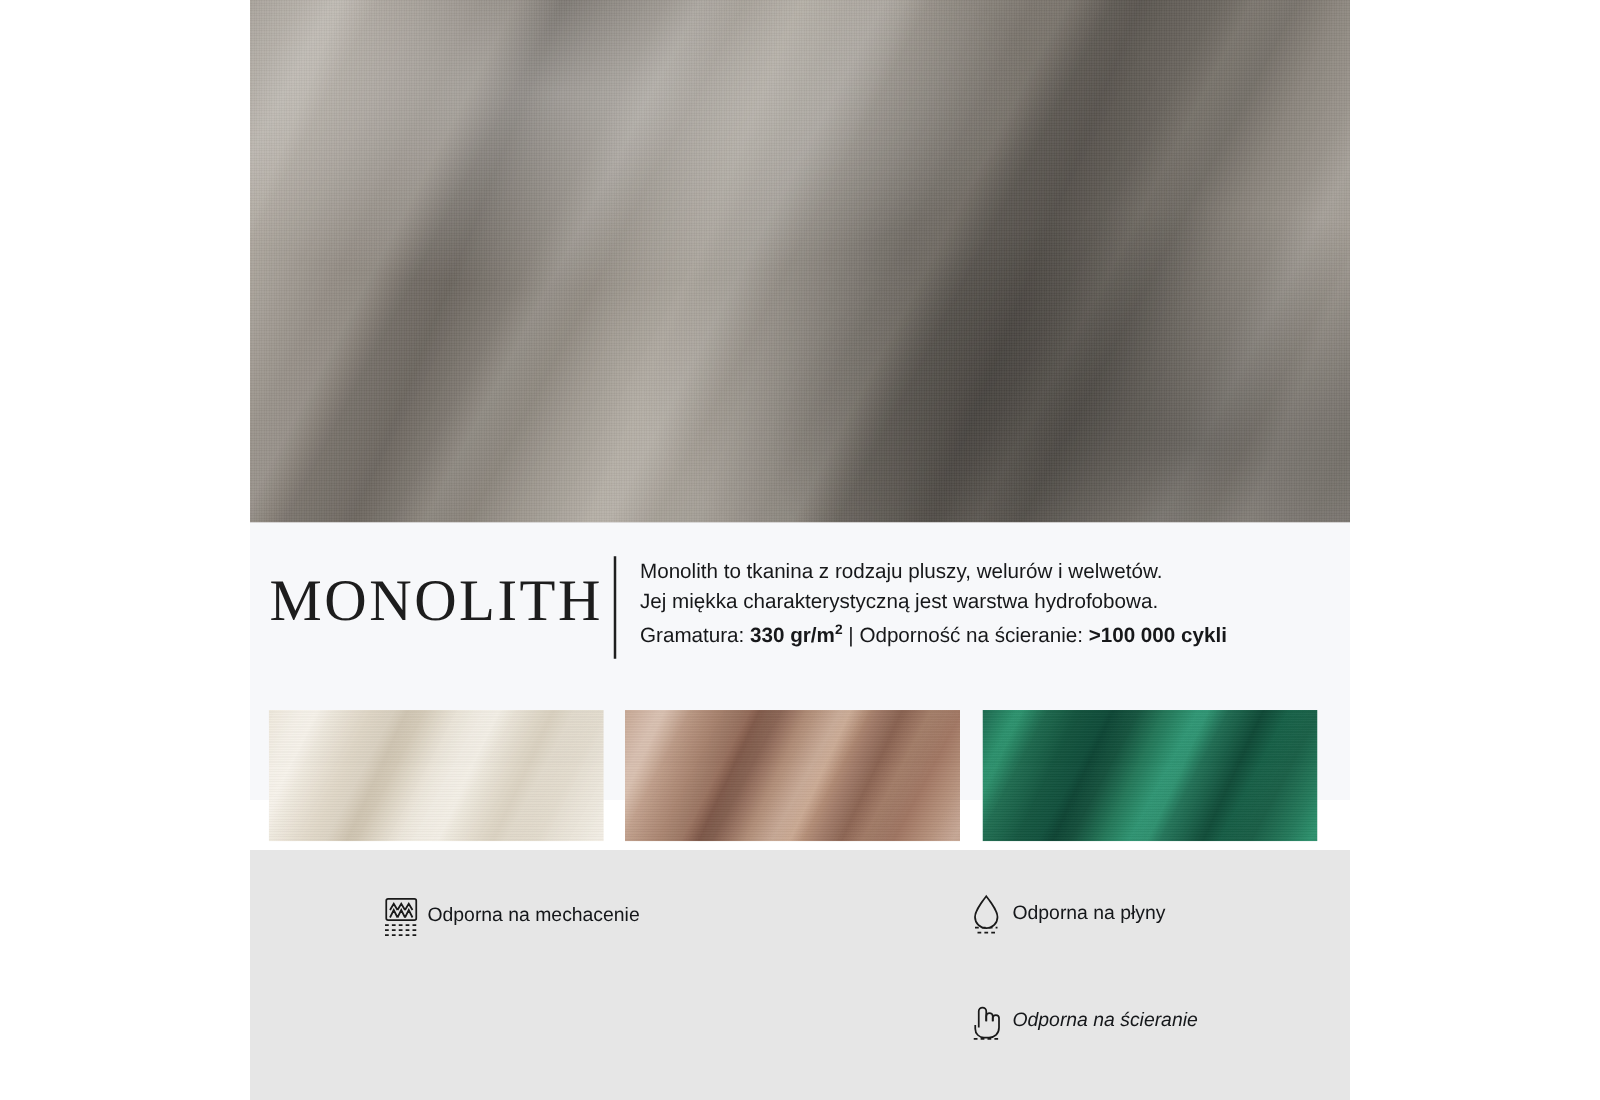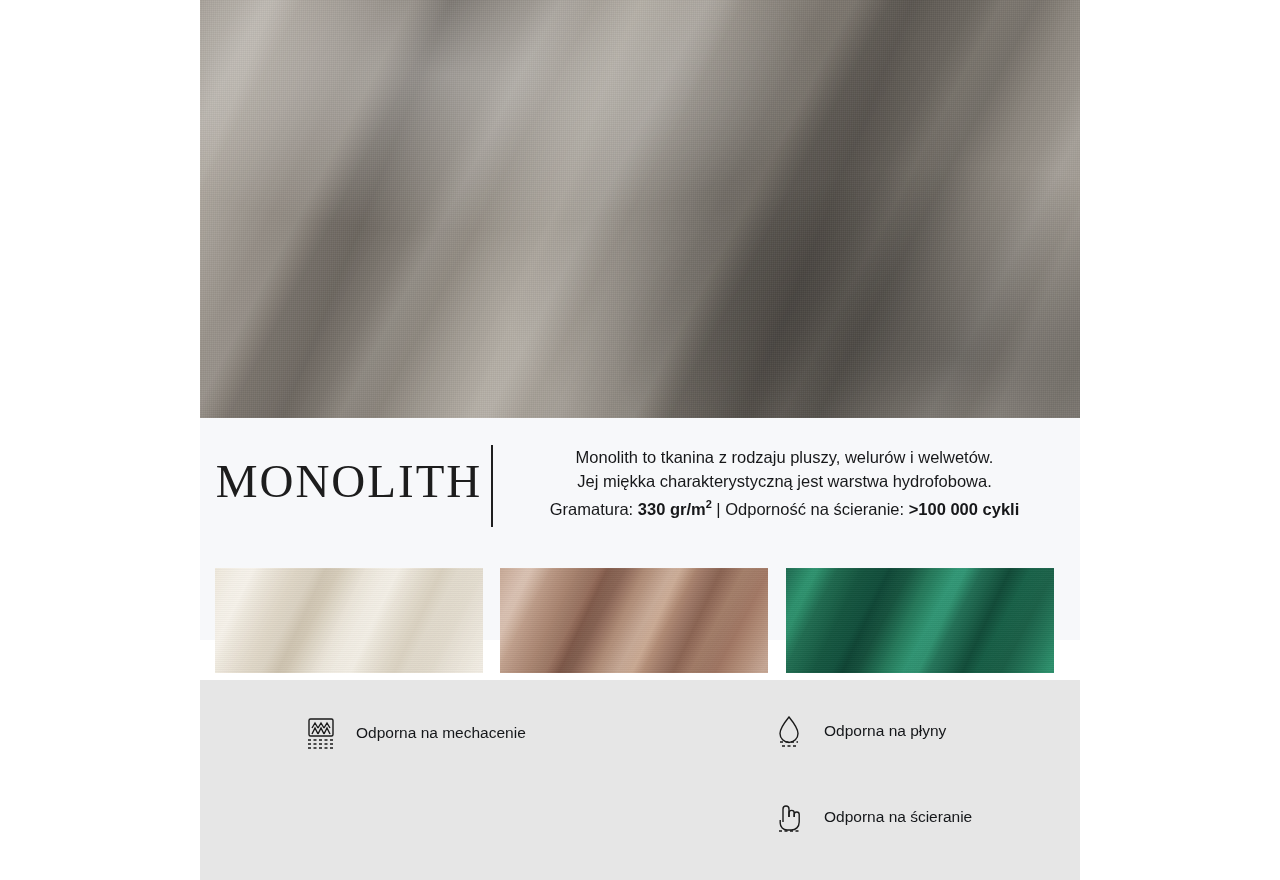--- a/index.html
+++ b/index.html
@@ -119,21 +119,20 @@
     background: #1f1f1f;
   }
   .desc {
     position: absolute;
     left: 312px;
     top: 28px;
     width: 545px;
     color: #17181a;
     font-size: 16.5px;
     line-height: 23.5px;
-    text-align: center;
   }
   .desc .line { white-space: nowrap; }
   .desc b { font-weight: bold; }
   .sup { font-size: 11px; vertical-align: super; }
 
   
   .swatches {
     position: absolute;
     left: 0;
     top: 550px;
@@ -193,40 +192,40 @@
     left: 0;
     top: 680px;
     width: 880px;
     height: 200px;
     background: #e6e6e6;
   }
   .feature {
     position: absolute;
     display: flex;
     align-items: center;
-    gap: 14px;
+    gap: 0;
   }
   .feature .ico {
     width: 42px;
     height: 42px;
     flex: 0 0 42px;
     display: flex;
     align-items: center;
     justify-content: center;
     color: #1a1a1a;
   }
   .feature .txt {
     font-size: 15.5px;
     color: #15171a;
     white-space: nowrap;
   }
   .f1 { left: 100px; top: 32px; }
   .f2 { left: 568px; top: 30px; justify-content: center; }
   .f3 { left: 100px; top: 116px; }
-  .f4 { left: 568px; top: 116px; }
+  .f4 { left: 568px; top: 116px; font-style: italic; }
 
   
   .side-left, .side-right {
     position: absolute;
     top: 0;
     width: 200px;
     height: 880px;
     background: #ffffff;
   }
   .side-left { left: 0; }

